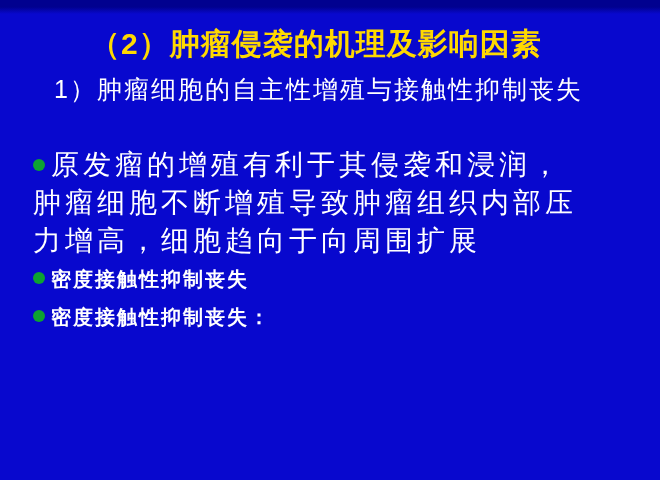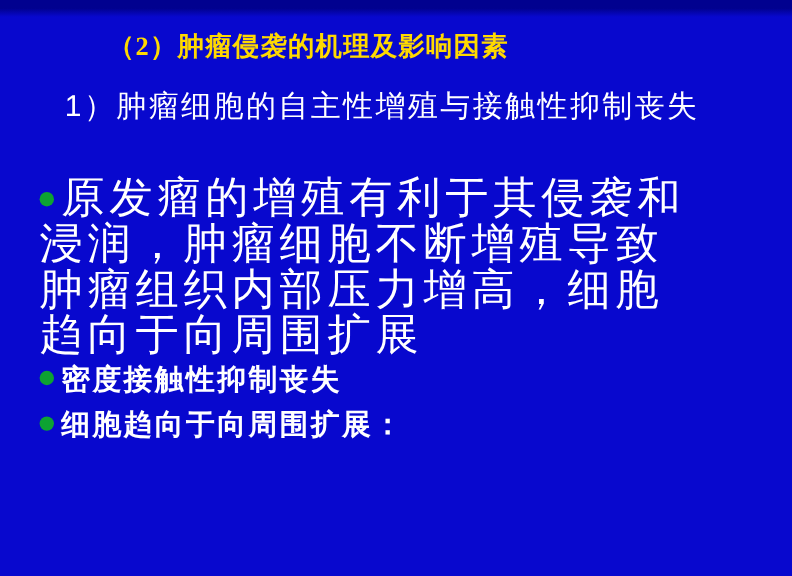--- a/index.html
+++ b/index.html
@@ -17,23 +17,23 @@
       var(--background-top-band, #01018f) 0px,
       var(--background-top-band, #01018f) 7px,
       var(--background-main, #0808ce) 14px,
       var(--background-main, #0808ce) 100%
     );
   }
   .title {
     position: absolute;
     left: 90px;
     top: 26px;
-    font-family: Liberation Serif, serif;
+    font-family: Liberation Sans, sans-serif;
     font-weight: bold;
-    font-size: 22px;
+    font-size: 30px;
     line-height: 1.2;
     letter-spacing: 1px;
     color: var(--title-text, #ffd900);
     white-space: nowrap;
   }
   .subtitle {
     position: absolute;
     left: 54px;
     top: 74px;
     font-family: "Liberation Sans", "DejaVu Sans", sans-serif;
@@ -52,28 +52,28 @@
     width: 558px;
     color: var(--body-text, #ffffff);
   }
   .bullet {
     margin: 0;
     padding: 0;
   }
   .bullet-serif {
     font-family: "Liberation Serif", "DejaVu Serif", serif;
     font-weight: normal;
-    font-size: 36px;
+    font-size: 28px;
     line-height: 38px;
     letter-spacing: 4px;
   }
   .bullet-sans {
     font-family: "Liberation Sans", "DejaVu Sans", sans-serif;
     font-weight: bold;
-    font-size: 24px;
+    font-size: 20px;
     line-height: 38px;
     letter-spacing: 2px;
   }
   .dot {
     display: inline-block;
     width: 12px;
     height: 12px;
     border-radius: 50%;
     background: var(--bullet-marker, #0da232);
     margin-right: 6px;
@@ -89,17 +89,17 @@
   <div class="title">（2）肿瘤侵袭的机理及影响因素</div>
 
   <div class="subtitle">1）肿瘤细胞的自主性增殖与接触性抑制丧失</div>
 
   <div class="body-area">
 
     <p class="bullet bullet-serif"><span class="dot"></span><span>原发瘤的增殖有利于其侵袭和浸润，肿瘤细胞不断增殖导致肿瘤组织内部压力增高，细胞趋向于向周围扩展</span></p>
 
     <p class="bullet bullet-sans"><span class="dot"></span><span>密度接触性抑制丧失</span></p>
 
-    <p class="bullet bullet-sans"><span class="dot"></span><span>细胞趋向于向周围扩展：</span></p>
+    <p class="bullet bullet-sans"><span class="dot"></span><span>密度接触性抑制丧失：</span></p>
 
   </div>
 
 </div>
 
 </body></html>

